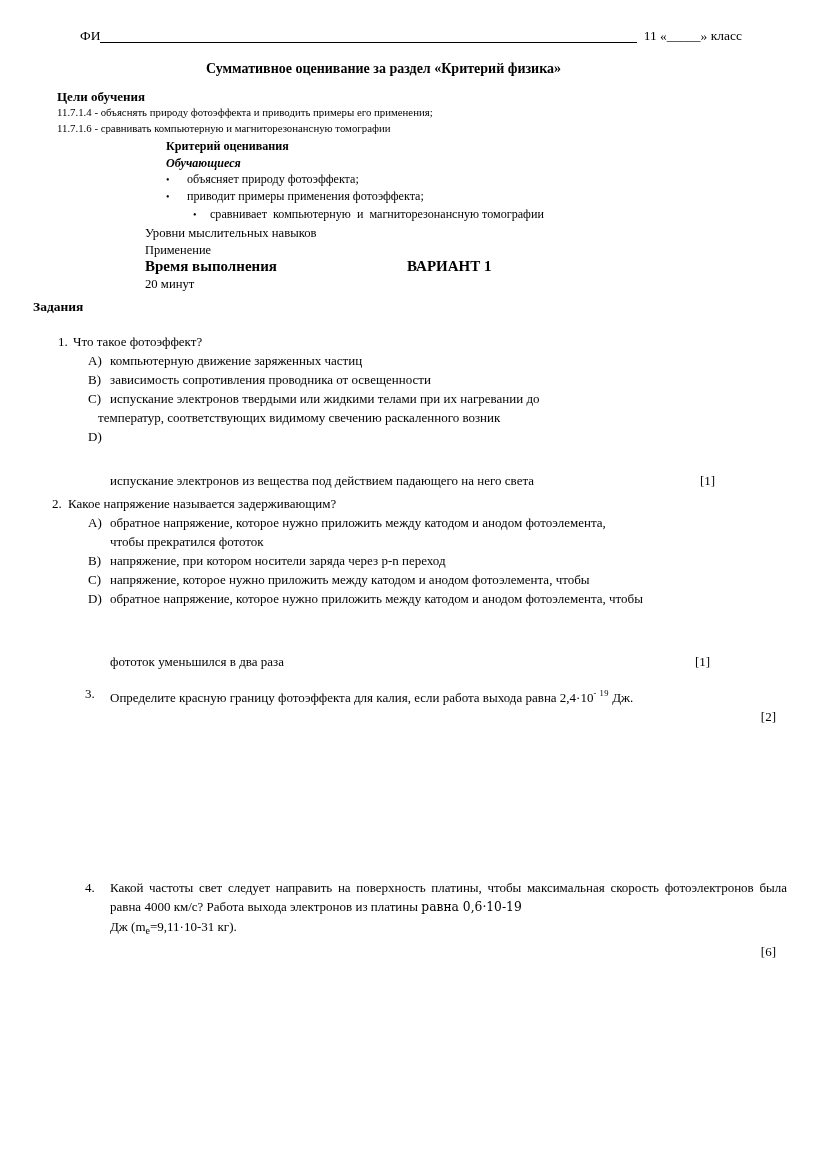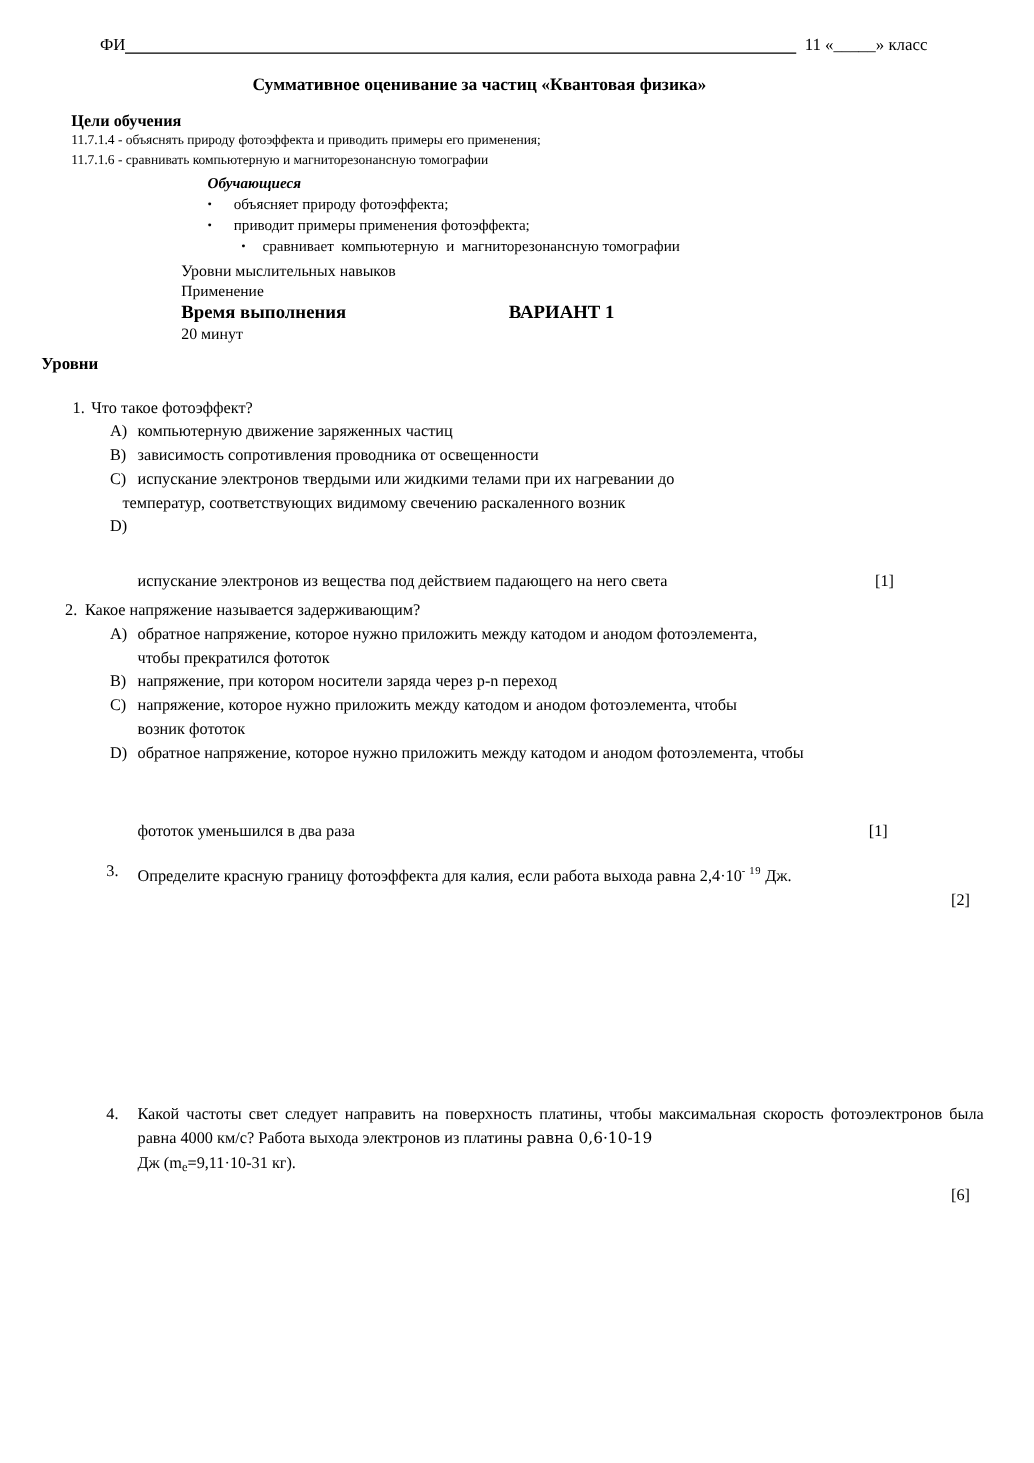--- a/index.html
+++ b/index.html
@@ -71,29 +71,30 @@
 <body>
 
 <div class="sheet">
 
   <div class="header-row">
     <span class="hdr-label">ФИ</span>
     <span class="fill-line"></span>
     <span class="hdr-class">11 «_____» класс</span>
   </div>
 
-  <div class="title">Суммативное оценивание за частиц «Квантовая физика»</div>
+  <div class="title">Суммативное оценивание за раздел «Критерий физика»</div>
 
   <div class="goals">
     <div class="goals-heading">Цели обучения</div>
     <div class="goal-item">11.7.1.4 - объяснять природу фотоэффекта и приводить примеры его применения;</div>
     <div class="goal-item">11.7.1.6 - сравнивать компьютерную и магниторезонансную томографии</div>
   </div>
 
   <div class="criteria">
+    <div class="criteria-heading">Критерий оценивания</div>
     <div class="criteria-sub">Обучающиеся</div>
     <div class="crit-item">
       <span class="bullet">•</span>
       <span>объясняет природу фотоэффекта;</span>
     </div>
     <div class="crit-item">
       <span class="bullet">•</span>
       <span>приводит примеры применения фотоэффекта;</span>
     </div>
     <div class="crit-item indent2">
@@ -105,21 +106,21 @@
   <div class="levels">
     <div class="levels-heading">Уровни мыслительных навыков</div>
     <div class="levels-value">Применение</div>
     <div class="time-row">
       <span>Время выполнения</span>
       <span class="variant">ВАРИАНТ 1</span>
     </div>
     <div class="time-value">20 минут</div>
   </div>
 
-  <div class="tasks-heading">Уровни</div>
+  <div class="tasks-heading">Задания</div>
 
   <div class="question q1">
     <div class="q-row">
       <span class="qnum">1.</span>
       <div class="q-text">Что такое фотоэффект?</div>
     </div>
     <div class="options">
       <div class="opt">
         <span class="opt-marker">A)</span>
         <div class="opt-text">компьютерную движение заряженных частиц</div>
@@ -159,21 +160,20 @@
         </div>
       </div>
       <div class="opt">
         <span class="opt-marker">B)</span>
         <div class="opt-text">напряжение, при котором носители заряда через p-n переход</div>
       </div>
       <div class="opt">
         <span class="opt-marker">C)</span>
         <div class="opt-text">
           <div>напряжение, которое нужно приложить между катодом и анодом фотоэлемента, чтобы</div>
-          <div>возник фототок</div>
         </div>
       </div>
       <div class="opt">
         <span class="opt-marker">D)</span>
         <div class="opt-text">
           <div>обратное напряжение, которое нужно приложить между катодом и анодом фотоэлемента, чтобы</div>
           <div class="opt-line2">
             <span>фототок уменьшился в два раза</span>
             <span class="points-abs">[1]</span>
           </div>

